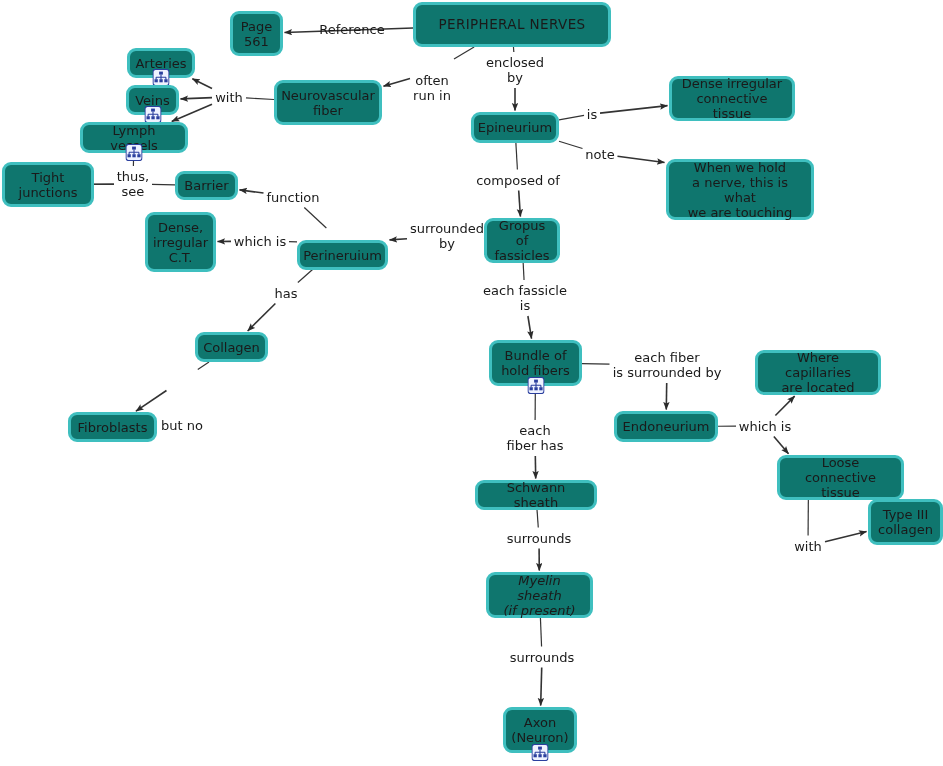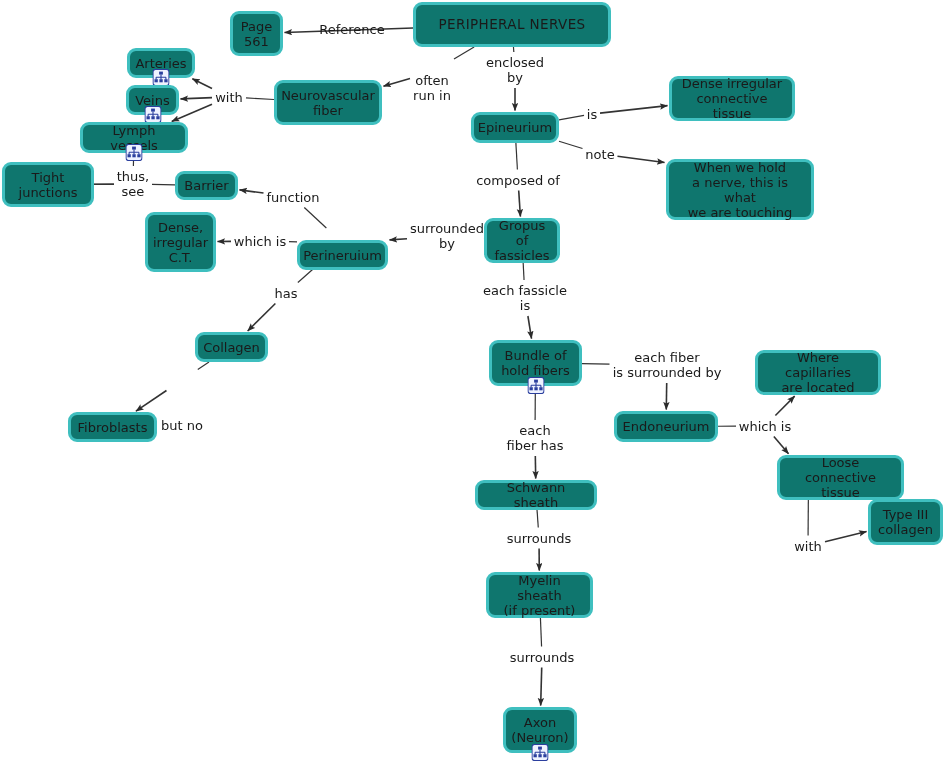--- a/index.html
+++ b/index.html
@@ -206,21 +206,21 @@
           <rect x="11.8" y="10.2" width="3.3" height="3.1" fill="#2b3f9e"></rect>
         </svg></div>
       <div class="node" style="left: 755px; top: 350px; width: 126px; height: 45px; border-color: rgb(63, 191, 191);">Where capillaries
 are located</div>
       <div class="node" style="left: 614px; top: 411px; width: 104px; height: 31px; border-color: rgb(63, 191, 191);">Endoneurium</div>
       <div class="node" style="left: 745px; top: 455px; width: 127px; height: 45px; border-color: rgb(63, 191, 191); margin-left: 32px;">Loose connective
 tissue</div>
       <div class="node" style="left: 475px; top: 480px; width: 122px; height: 30px; border-color: rgb(63, 191, 191);">Schwann sheath</div>
       <div class="node" style="left: 868px; top: 499px; width: 75px; height: 46px; border-color: rgb(63, 191, 191);">Type III
 collagen</div>
-      <div class="node" style="left: 486px; top: 572px; width: 107px; height: 46px; border-color: rgb(63, 191, 191);">Myelin sheath
+      <div class="node" style="left: 486px; top: 572px; width: 107px; height: 46px; border-color: rgb(63, 191, 191); font-style: italic;">Myelin sheath
 (if present)</div>
       <div class="node" style="left: 503px; top: 707px; width: 74px; height: 46px; border-color: rgb(63, 191, 191);">Axon
 (Neuron)</div>
       <div class="cmap-icon" style="left: 540px; top: 744px;"><svg viewBox="0 0 17 17" width="17" height="17">
           <rect x="0.5" y="0.5" width="16" height="16" rx="2.5" fill="#eef2ff" stroke="#2b3f9e" stroke-width="1.2"></rect>
           <rect x="6.6" y="2.6" width="3.8" height="3" fill="#2b3f9e"></rect>
           <path d="M8.5 5.6 L8.5 8.2 M3.6 8.2 L13.4 8.2 M3.6 8.2 L3.6 10.2 M8.5 8.2 L8.5 10.2 M13.4 8.2 L13.4 10.2" stroke="#2b3f9e" stroke-width="1.1" fill="none"></path>
           <rect x="2" y="10.2" width="3.3" height="3.1" fill="#2b3f9e"></rect>
           <rect x="6.9" y="10.2" width="3.3" height="3.1" fill="#2b3f9e"></rect>
           <rect x="11.8" y="10.2" width="3.3" height="3.1" fill="#2b3f9e"></rect>

